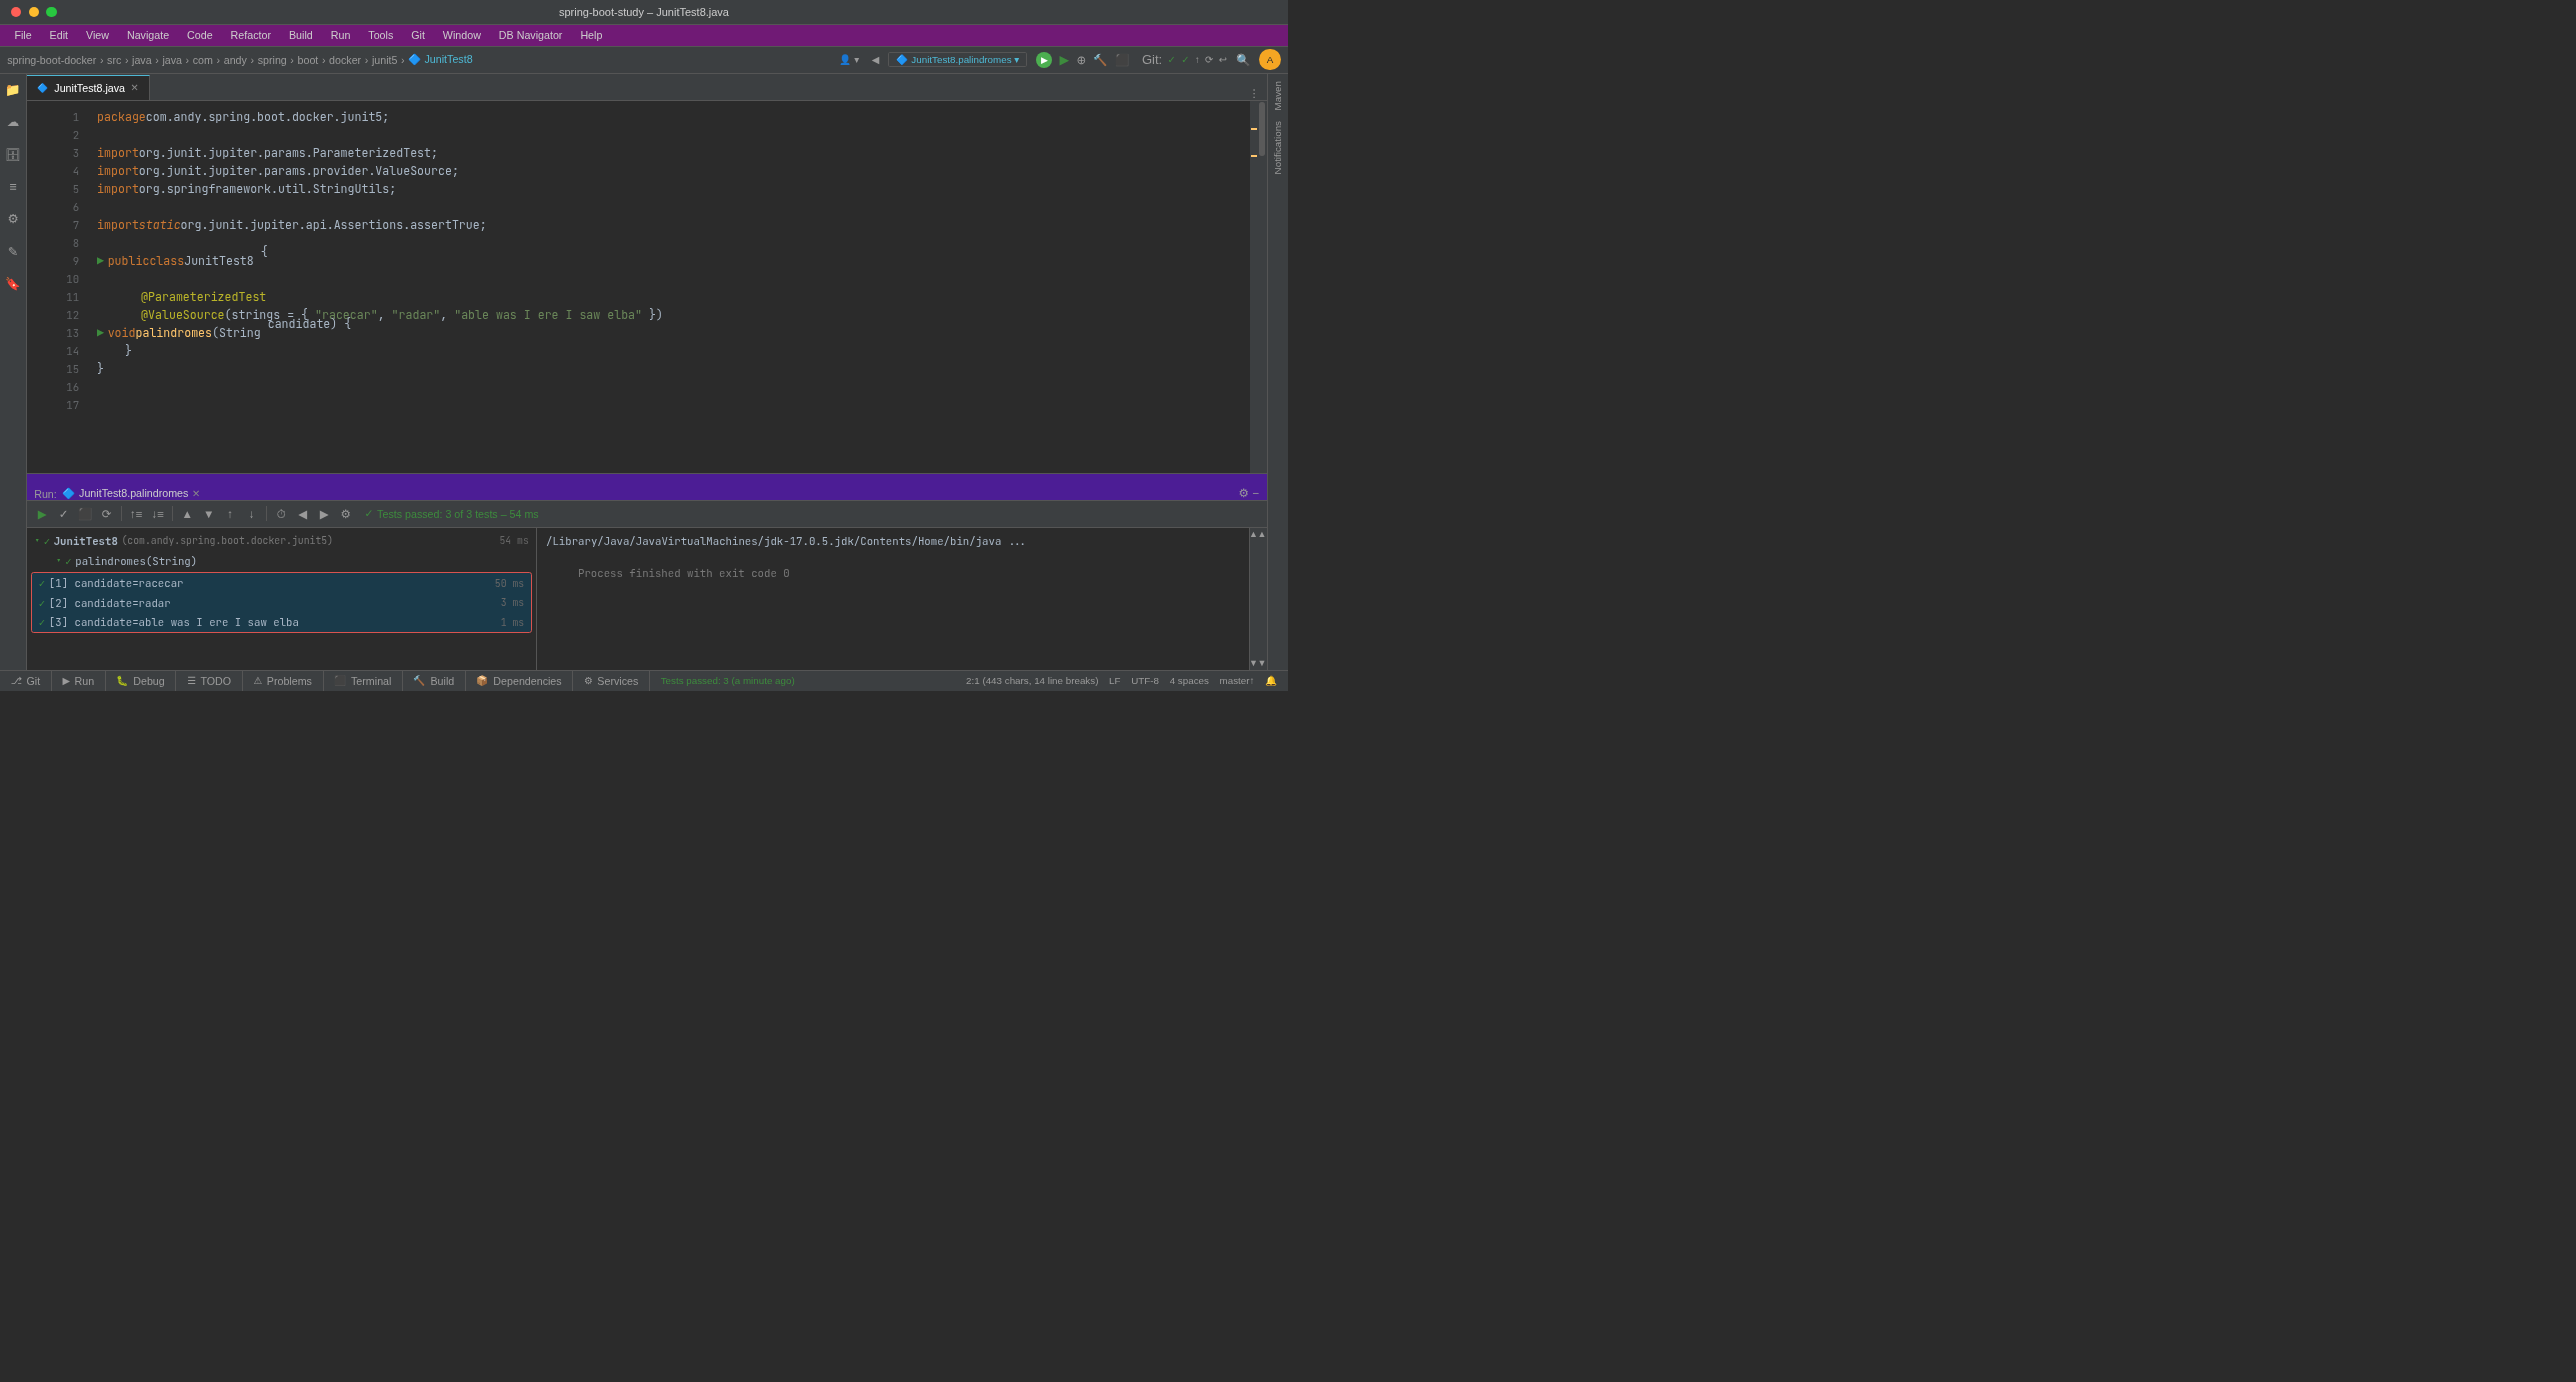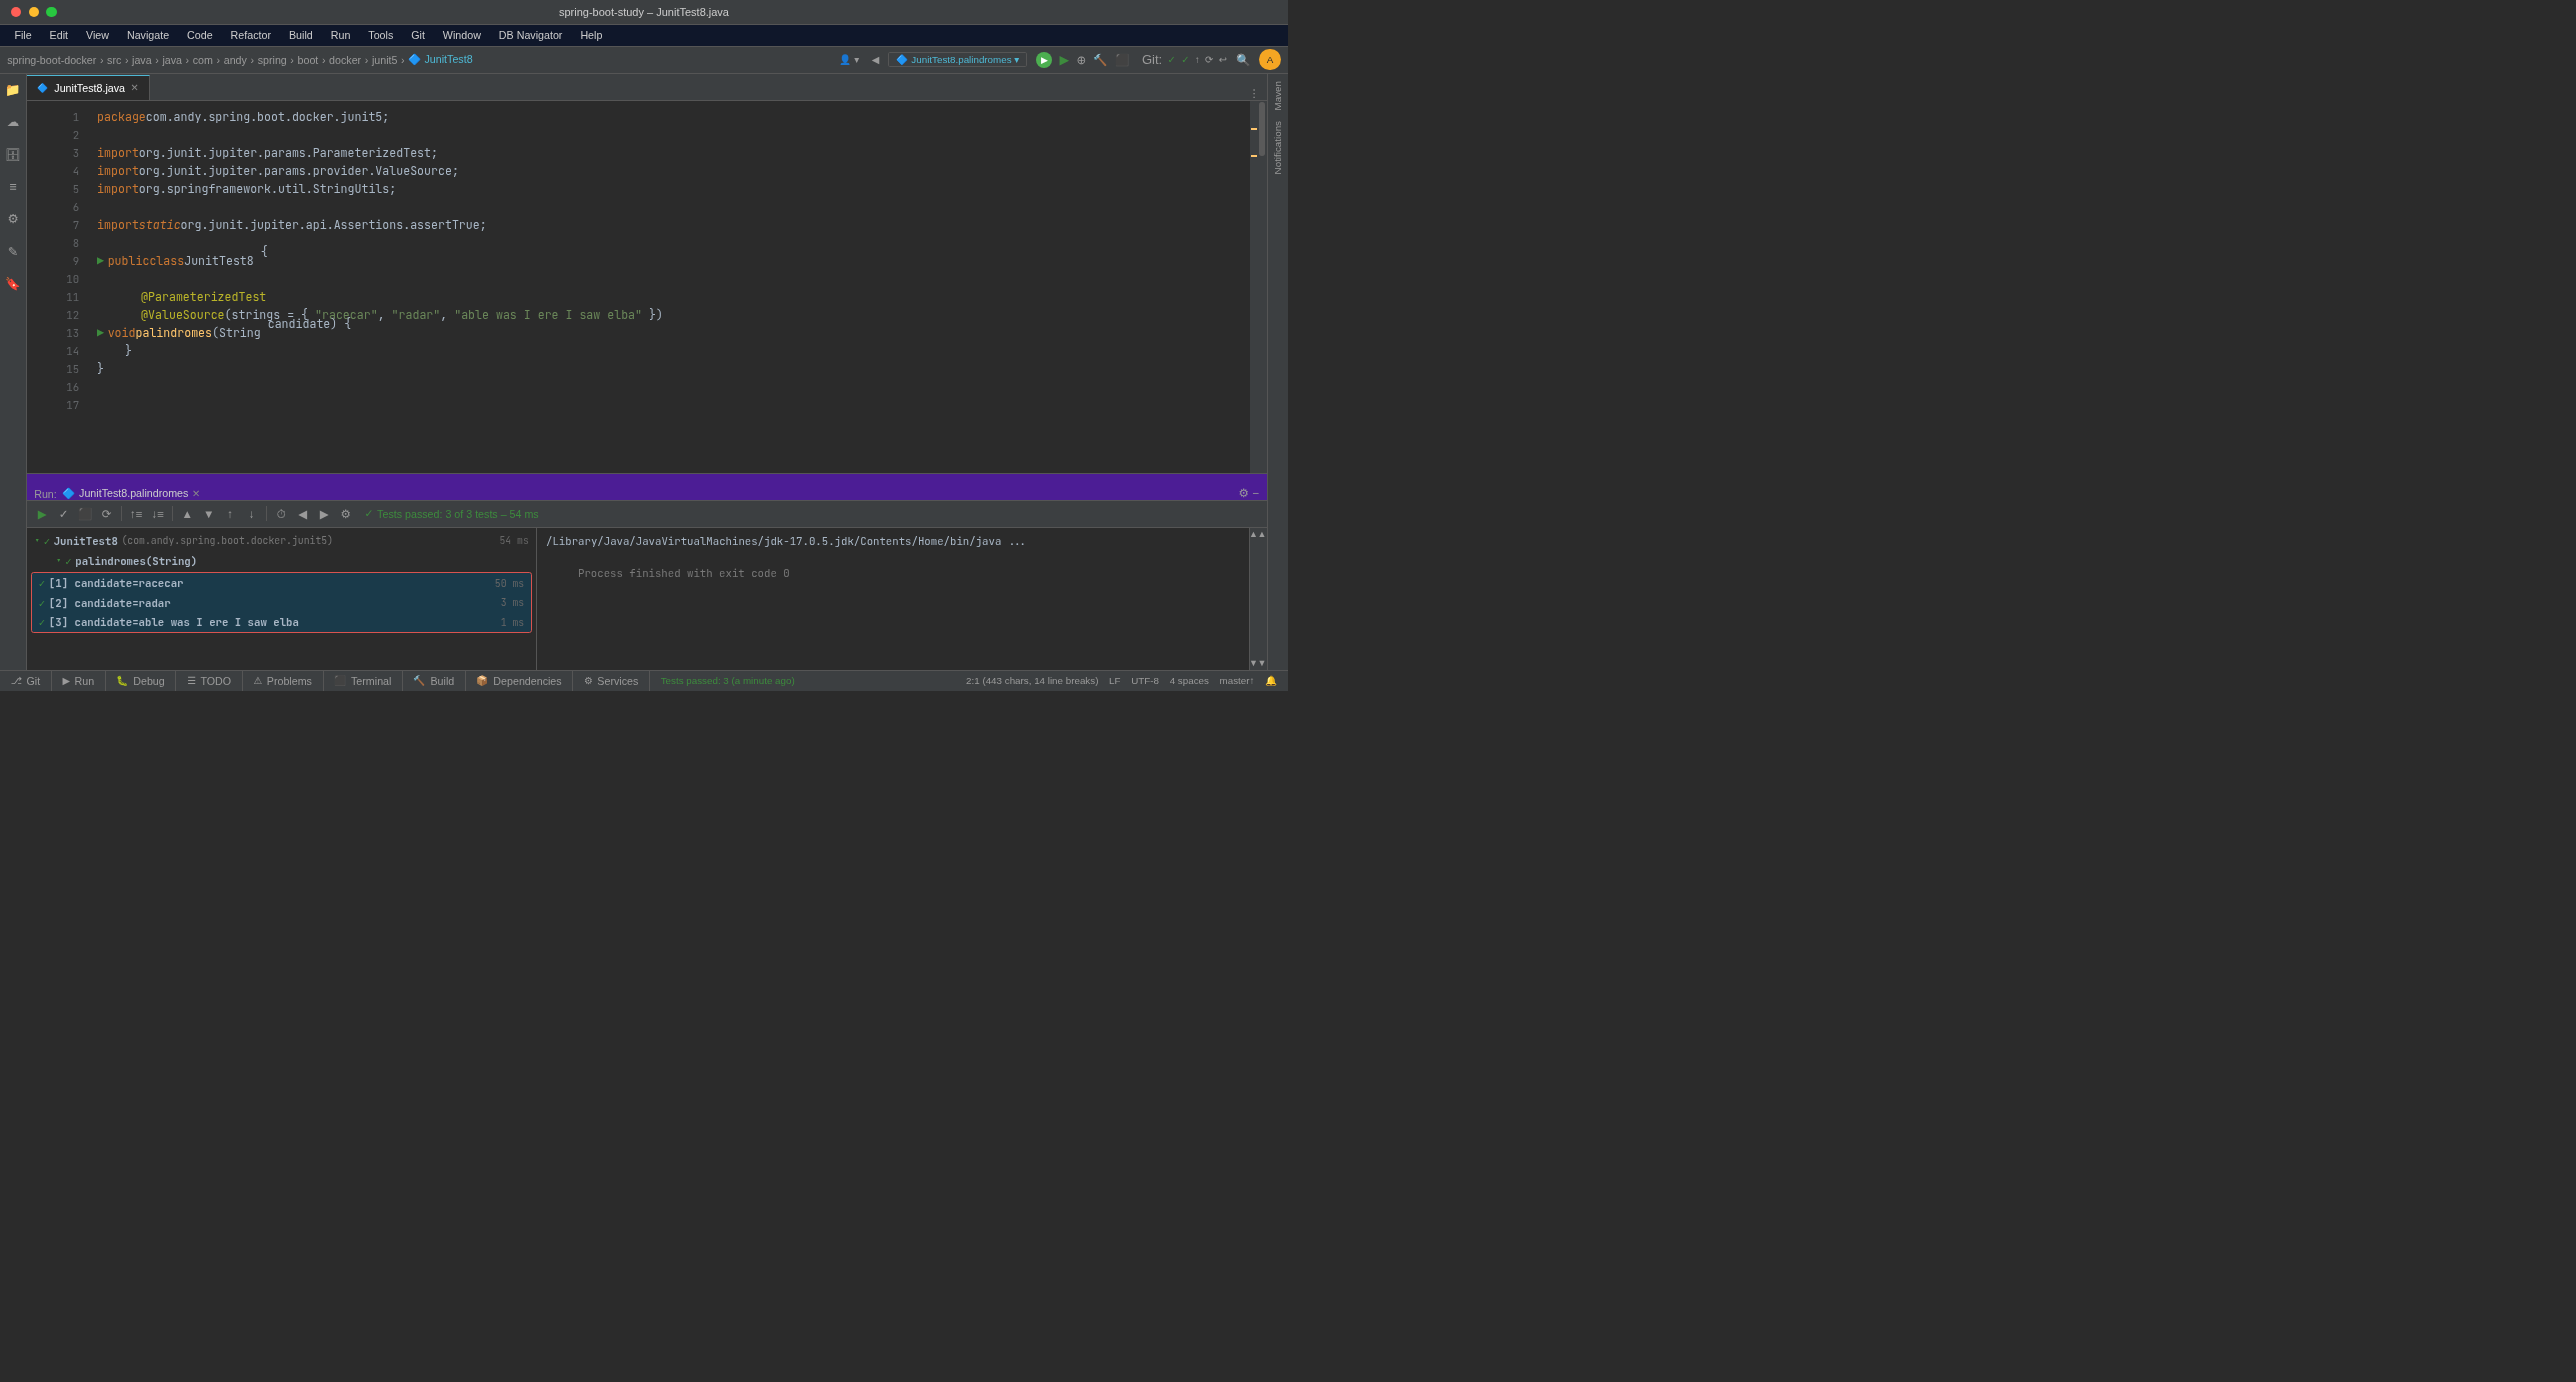--- a/index.html
+++ b/index.html
@@ -40,21 +40,21 @@
     .tb-min { background: #febc2e; }
     .tb-max { background: #28c840; }
     .titlebar-title {
       font-size: 11px;
       color: #ccc;
     }
 
     
     .menubar {
       height: 21.5px;
-      background: #0f172a;
+      background: #701a75;
       display: flex;
       align-items: center;
       padding: 0 7.2px;
       gap: 3.6px;
       border-bottom: 0.9px solid #555;
     }
     .menubar-item {
       padding: 1.8px 7.2px;
       font-size: 10.7px;
       color: #ccc;
@@ -318,21 +318,21 @@
       padding: 0 7.2px;
       cursor: pointer;
     }
     .tree-indent { width: 18px; flex-shrink: 0; }
     .check-green { color: #3d8b3d; font-size: 10.7px; }
     .tree-time {
       margin-left: auto;
       color: #666;
       font-size: 9.8px;
     }
-    .tree-label { color: #a9b7c6; font-weight: bold; }
+    .tree-label { color: #a9b7c6; }
     .tree-label-bold { color: #a9b7c6; font-weight: bold; }
     .tree-sublabel { color: #777; font-size: 9.8px; }
     .selected-group {
       background: #1a3a4a;
       border: 0.9px solid #d9534f;
       border-radius: 2.7px;
       margin: 1.8px 3.6px;
     }
     .selected-item {
       height: 19.7px;

